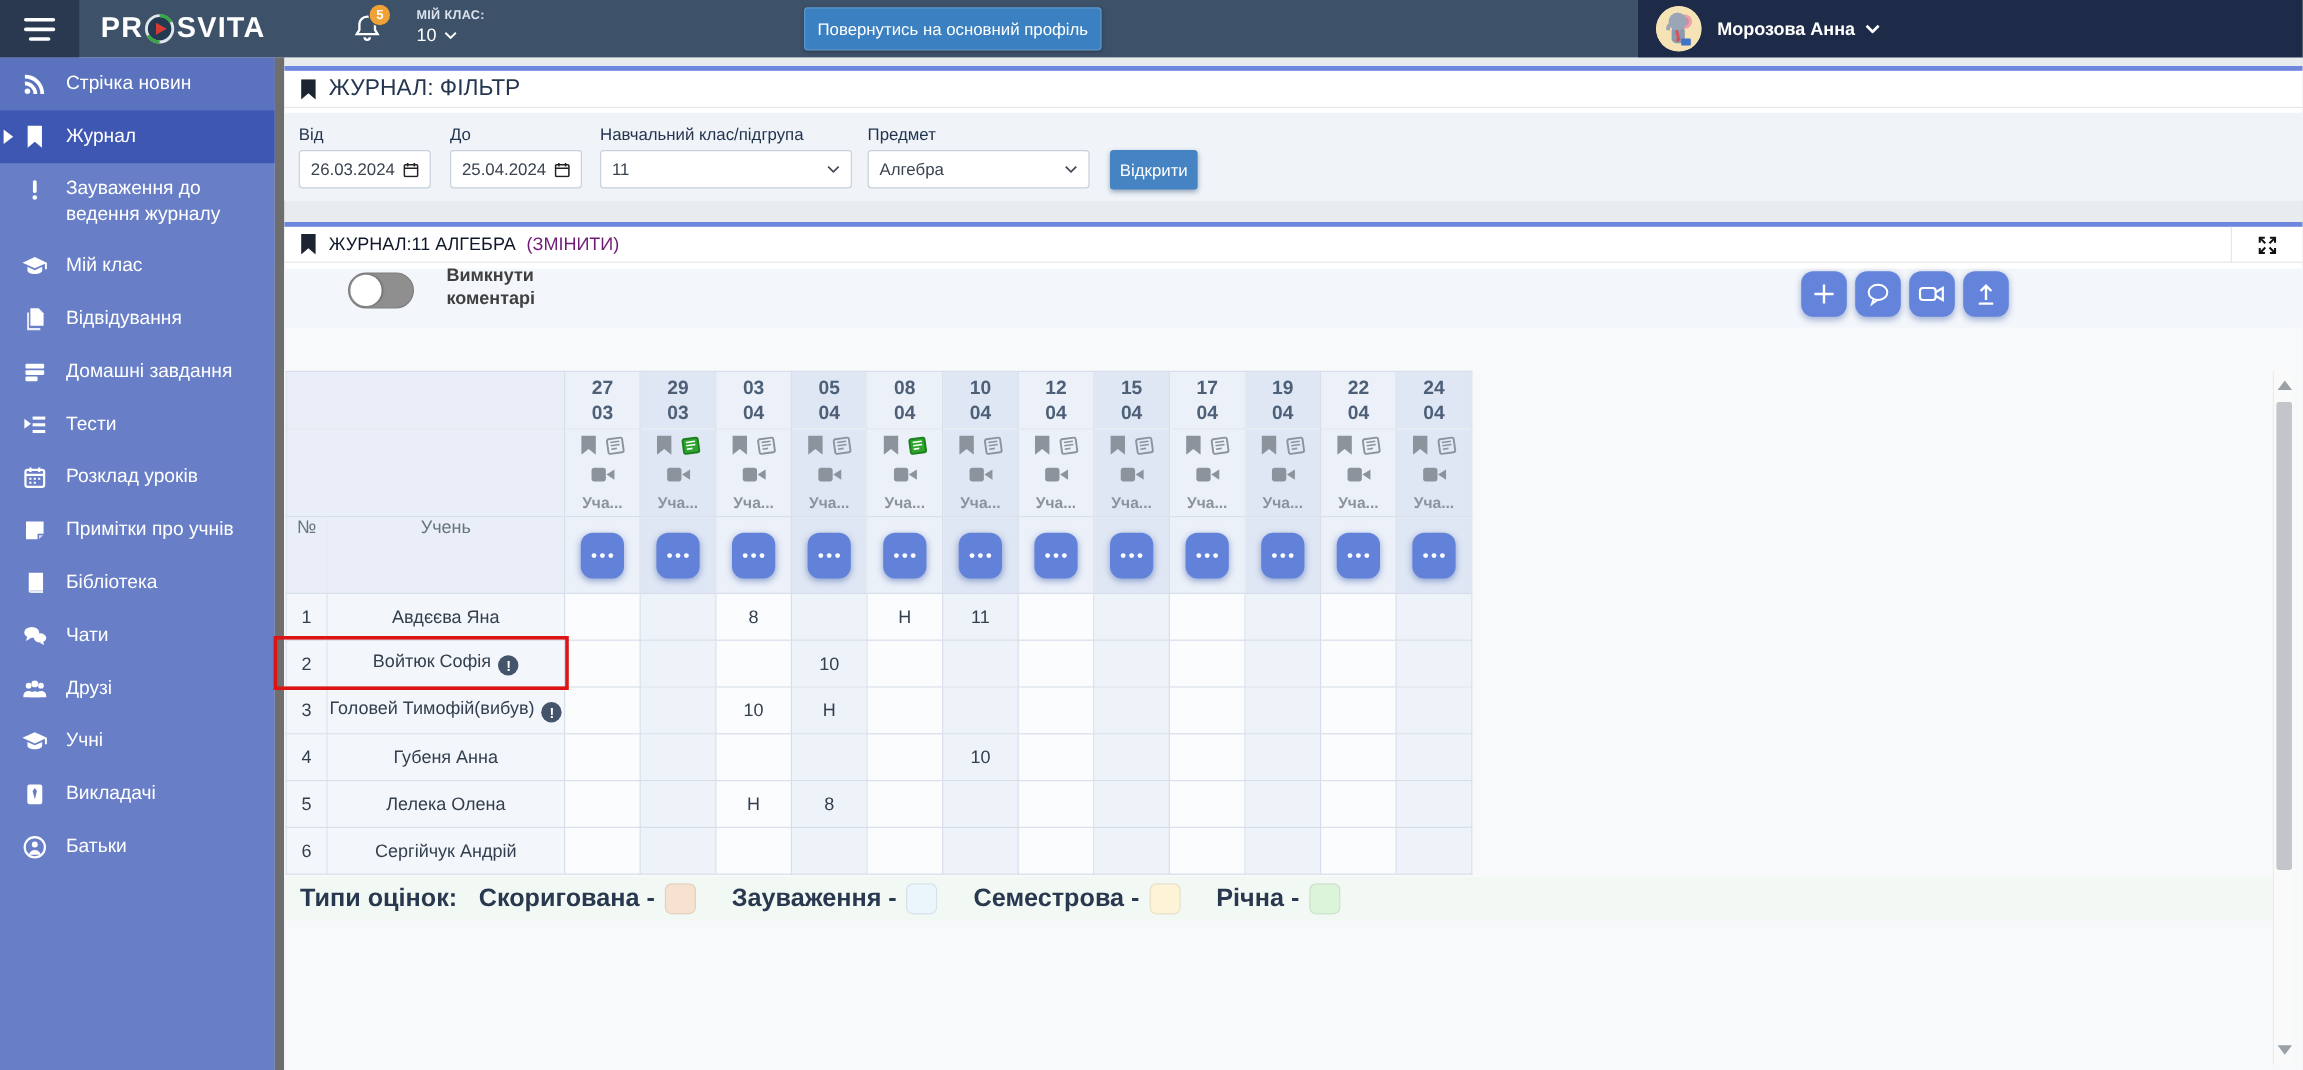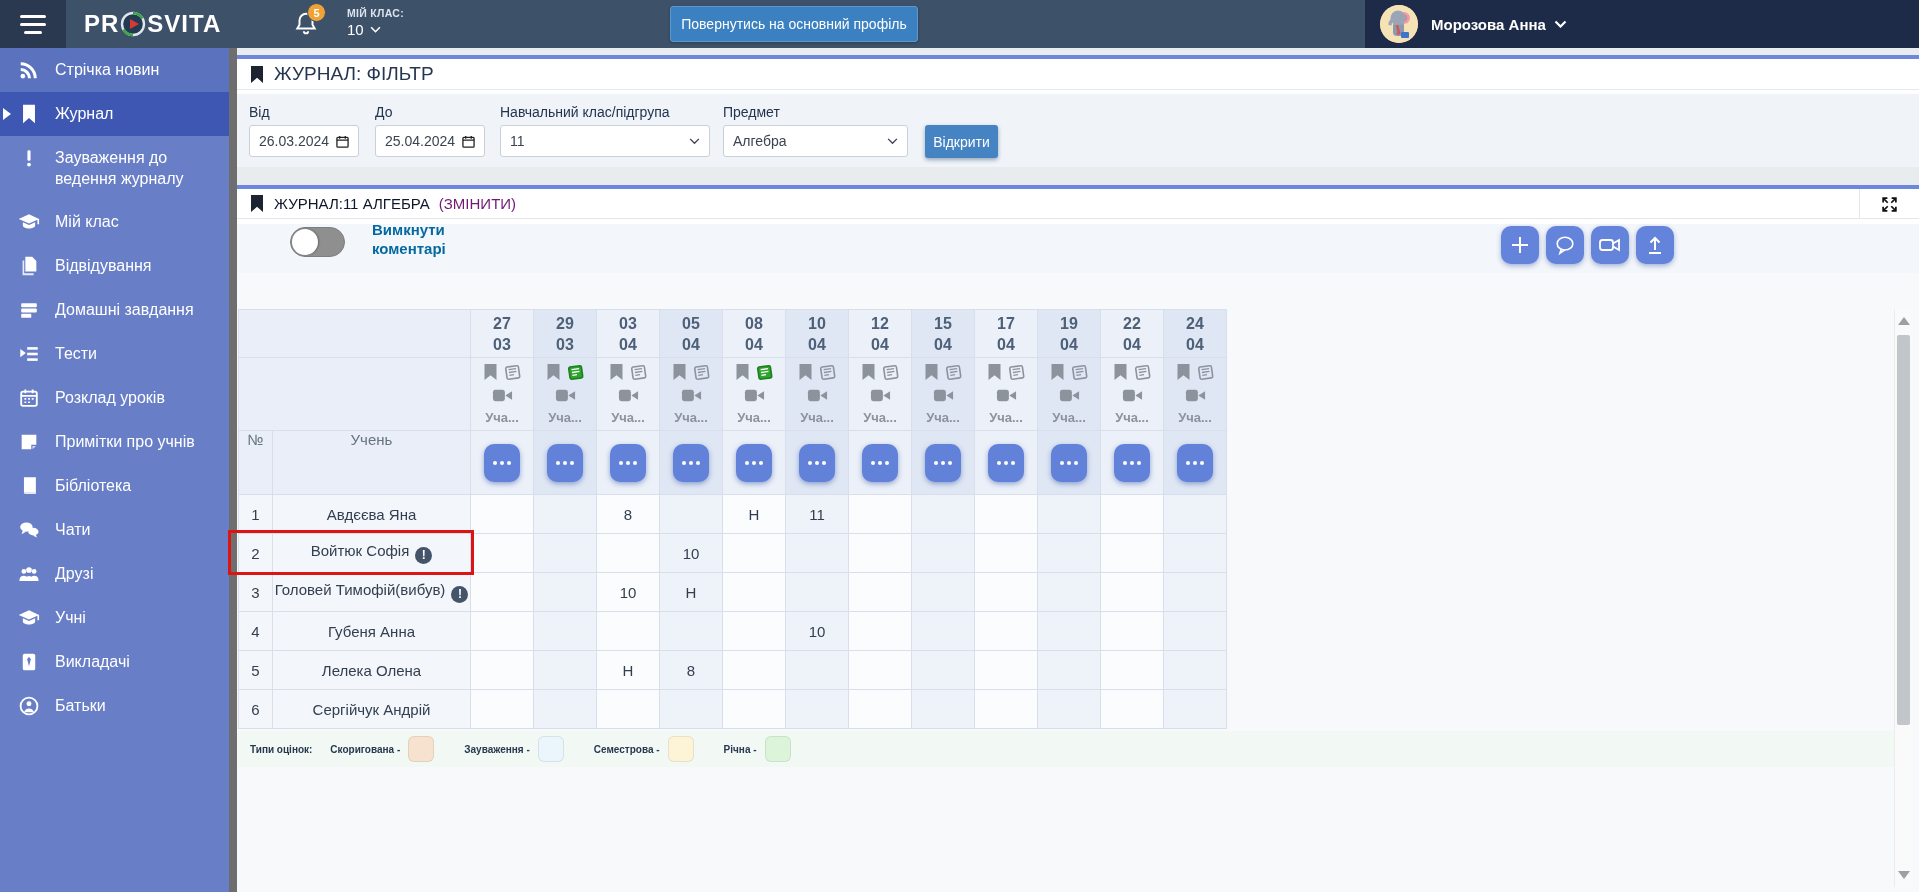--- a/index.html
+++ b/index.html
@@ -48,21 +48,21 @@
   .journal-panel{top:137px;bottom:0;}
   .j-head{height:30px;display:flex;align-items:center;padding-left:13px;border-bottom:1px solid #e4e7ec;position:relative;}
   .j-head .bm{width:14px;height:17px;margin-right:10px;color:#1b2430;}
   .j-title{color:#0f172a;font-size:15px;}
   .j-change{color:#701a75;font-size:15px;margin-left:9px;cursor:pointer;text-decoration:none;}
   .expand-cell{position:absolute;right:0;top:0;width:60px;height:30px;border-left:1px solid #e4e7ec;display:flex;align-items:center;justify-content:center;cursor:pointer;}
   .j-body{position:absolute;left:0;right:0;top:35px;bottom:0;background:#f8f9fa;}
   .toolbar{position:absolute;left:0;right:0;top:0;height:49px;background:#f3f6fa;}
   .toggle{position:absolute;left:53px;top:3px;width:55px;height:30px;border-radius:15px;background:#8f8f8f;border:1px solid #7e7e7e;cursor:pointer;}
   .toggle .knob{position:absolute;left:1px;top:1px;width:26px;height:26px;border-radius:50%;background:#fff;box-shadow:1px 0 2px rgba(0,0,0,.3);}
-  .toggle-label{position:absolute;left:135px;top:-4px;width:100px;font-size:15px;font-weight:bold;color:#0369a1;line-height:19px;}
+  .toggle-label{position:absolute;left:135px;top:-4px;width:100px;font-size:15px;font-weight:bold;color:#404040;line-height:19px;}
   .actions{position:absolute;right:245px;top:2px;display:flex;gap:7px;}
   .act-btn{width:38px;height:38px;border-radius:10px;background:#6484dc;border:none;display:flex;align-items:center;justify-content:center;box-shadow:0 2px 5px rgba(60,90,170,.45);cursor:pointer;color:#fff;}
 
   
   .gradebook{position:absolute;left:1px;top:85px;border-collapse:collapse;table-layout:fixed;background:#fff;}
   .gradebook th,.gradebook td{border:1px solid #d8dfeb;padding:0;text-align:center;overflow:hidden;}
   .r-dates th{height:48px;font-size:16px;font-weight:bold;color:#4d6078;line-height:21px;}
   .r-icons th{height:73px;}
   .r-main th{height:64px;font-weight:normal;}
   .col-light{background:#ebf0f9;}
@@ -77,21 +77,21 @@
   .dots-btn{width:36px;height:38px;border-radius:10px;background:#6282da;border:none;margin:0 auto;display:flex;align-items:center;justify-content:center;gap:3px;box-shadow:0 2px 5px rgba(60,90,170,.5);cursor:pointer;}
   .dots-btn b{width:4px;height:4px;border-radius:50%;background:#fff;}
   .gradebook tbody td{height:39px;font-size:15px;color:#333f4e;}
   .cell-light{background:#fbfcfe;}
   .cell-dark{background:#eef2f9;}
   .td-num{background:#f3f6fb;color:#72808f;font-size:14px;}
   .td-name{background:#f3f6fb;text-align:left;padding-left:12px;color:#5d6d82;font-size:15px;}
   .warn{display:inline-flex;width:17px;height:17px;border-radius:50%;background:#44546a;color:#fff;font-size:12px;font-weight:bold;align-items:center;justify-content:center;margin-left:6px;vertical-align:-3px;}
   .red-box{position:absolute;left:228px;top:530px;width:246px;height:45px;border:3px solid #dd1414;pointer-events:none;z-index:5;}
 
-  .legend{position:absolute;left:1px;right:20px;top:507px;height:36px;background:#f2f8f4;display:flex;align-items:center;padding-left:12px;font-size:10px;color:#28384f;}
+  .legend{position:absolute;left:1px;right:20px;top:507px;height:36px;background:#f2f8f4;display:flex;align-items:center;padding-left:12px;font-size:21px;color:#28384f;}
   .legend .t{font-weight:bold;margin-right:18px;}
   .leg-item{display:flex;align-items:center;margin-right:30px;font-weight:bold;}
   .leg-item .sw{width:26px;height:26px;border-radius:6px;margin-left:8px;border:1px solid rgba(0,0,0,.08);}
 
   
   .vscroll{position:absolute;right:8px;top:85px;bottom:5px;width:17px;background:#fafafa;border-left:1px solid #ececec;}
   .vscroll .up,.vscroll .down{position:absolute;left:3px;width:0;height:0;border-left:6px solid transparent;border-right:6px solid transparent;}
   .vscroll .up{top:8px;border-bottom:8px solid #9aa0a6;}
   .vscroll .down{bottom:8px;border-top:8px solid #9aa0a6;}
   .vscroll .thumb{position:absolute;left:2px;top:26px;width:13px;height:390px;background:#c2c6cb;border-radius:2px;}

